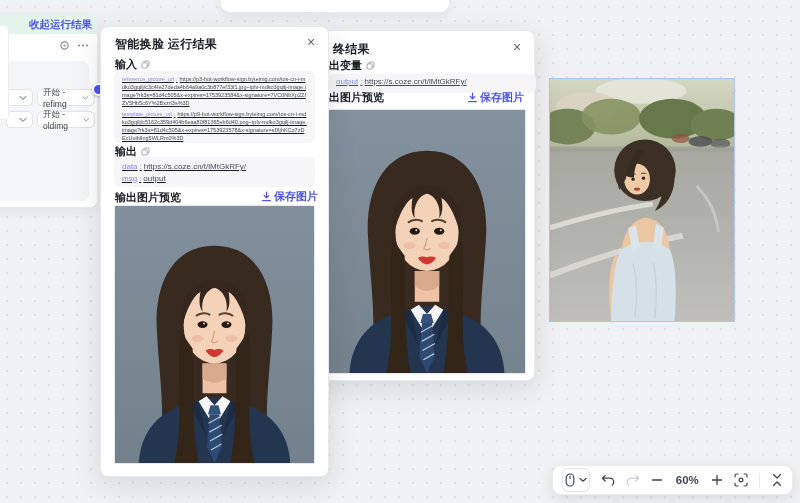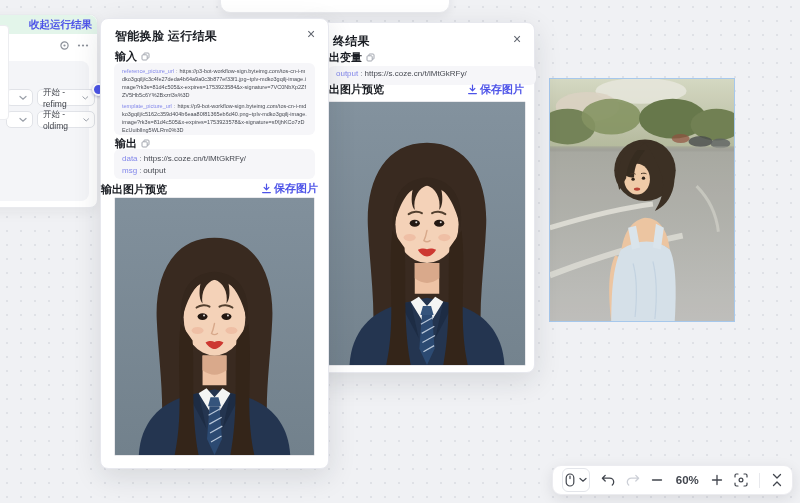--- a/index.html
+++ b/index.html
@@ -50,40 +50,42 @@
   
   .behind-card{
     position:absolute;left:220px;top:-14px;width:228px;height:25px;
     background:#fff;border-radius:10px;border:1px solid #e9eaee;
     box-shadow:0 3px 10px rgba(30,34,40,.07);
   }
   
   .panel{
     position:absolute;background:#fff;border:1px solid #e7e8ee;border-radius:8px;
     box-shadow:0 8px 28px rgba(28,31,38,.12);
+    margin-top:8px;
   }
   .panel-left{left:100px;top:18px;width:227px;height:449px;z-index:5;}
   .panel-right{left:308px;top:22px;width:225px;height:349px;z-index:4;}
   .panel-title{position:absolute;font-size:12px;font-weight:700;color:#1b1e24;letter-spacing:.3px;}
   .close-btn{
     position:absolute;font-size:14px;line-height:14px;color:#5f646e;cursor:pointer;
     width:16px;height:16px;text-align:center;
   }
   .sec-label{position:absolute;display:flex;align-items:center;gap:4px;font-size:11px;font-weight:700;color:#1b1e24;}
   .gray-box{
     position:absolute;background:#f6f6f9;border-radius:6px;box-sizing:border-box;
     overflow:hidden;
+    text-decoration:underline;
   }
   .kv{word-break:break-all;color:#474a52;}
   .kv .k{color:#8287ea;}
   .kv .sep{color:#7d828c;margin:0 2px;}
   .box-input{left:13px;top:44px;width:201px;height:72px;padding:5px 8px;font-size:5.5px;line-height:1.45;}
   .box-input .entry{margin-bottom:3px;}
   .box-output{left:13px;top:130px;width:201px;height:30px;padding:4px 8px;font-size:8px;line-height:1.45;}
-  .preview-row-label{left:0;top:163px;}
+  .preview-row-label{left:14px;top:163px;}
   .save-link{
     position:absolute;display:flex;align-items:center;gap:2px;
     font-size:11px;color:#4d53e8;font-weight:700;cursor:pointer;
   }
   .photo-frame{
     position:absolute;border:1px solid #e9e9ec;border-radius:2px;overflow:hidden;background:#7e8d99;
   }
   .pf-left{left:13px;top:178px;width:199px;height:257px;}
   .pf-right{left:19px;top:78px;width:196px;height:263px;}
   .photo-frame svg{display:block;width:100%;height:100%;}

